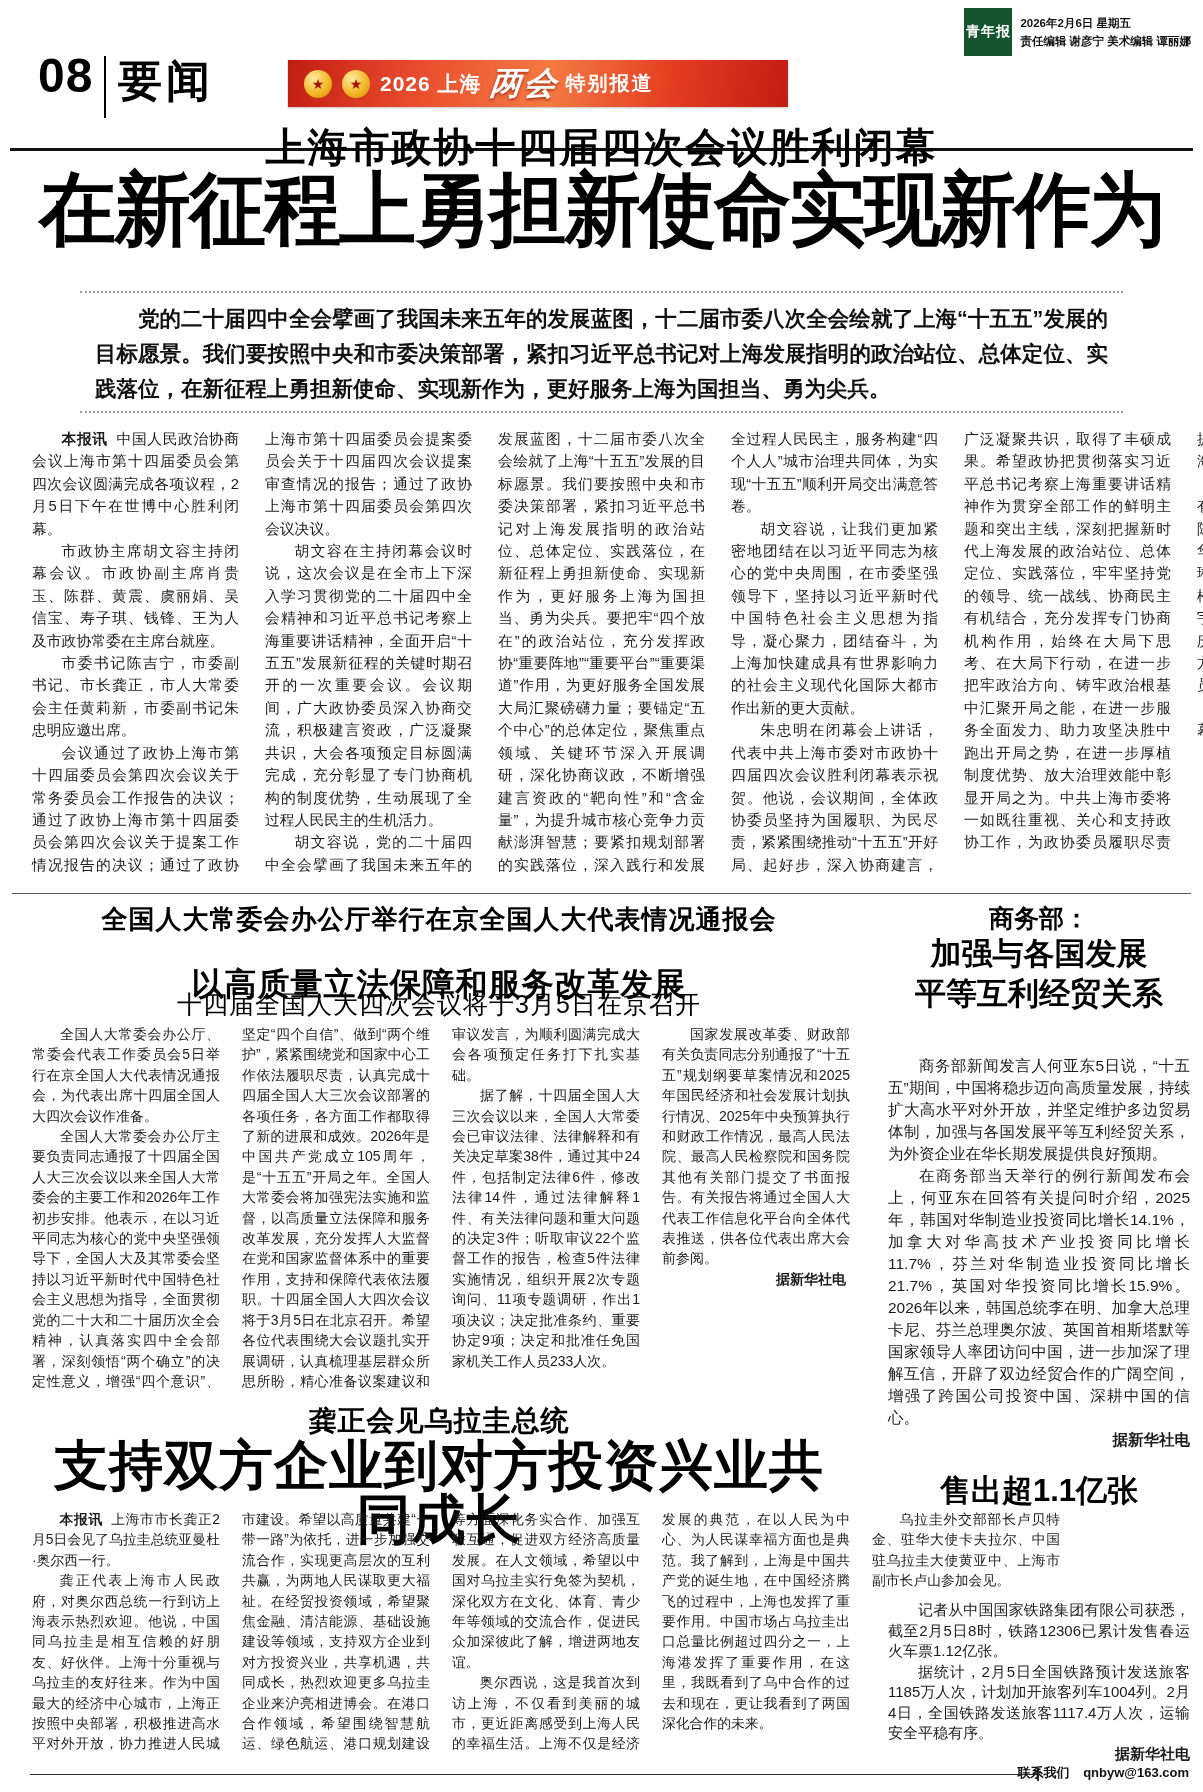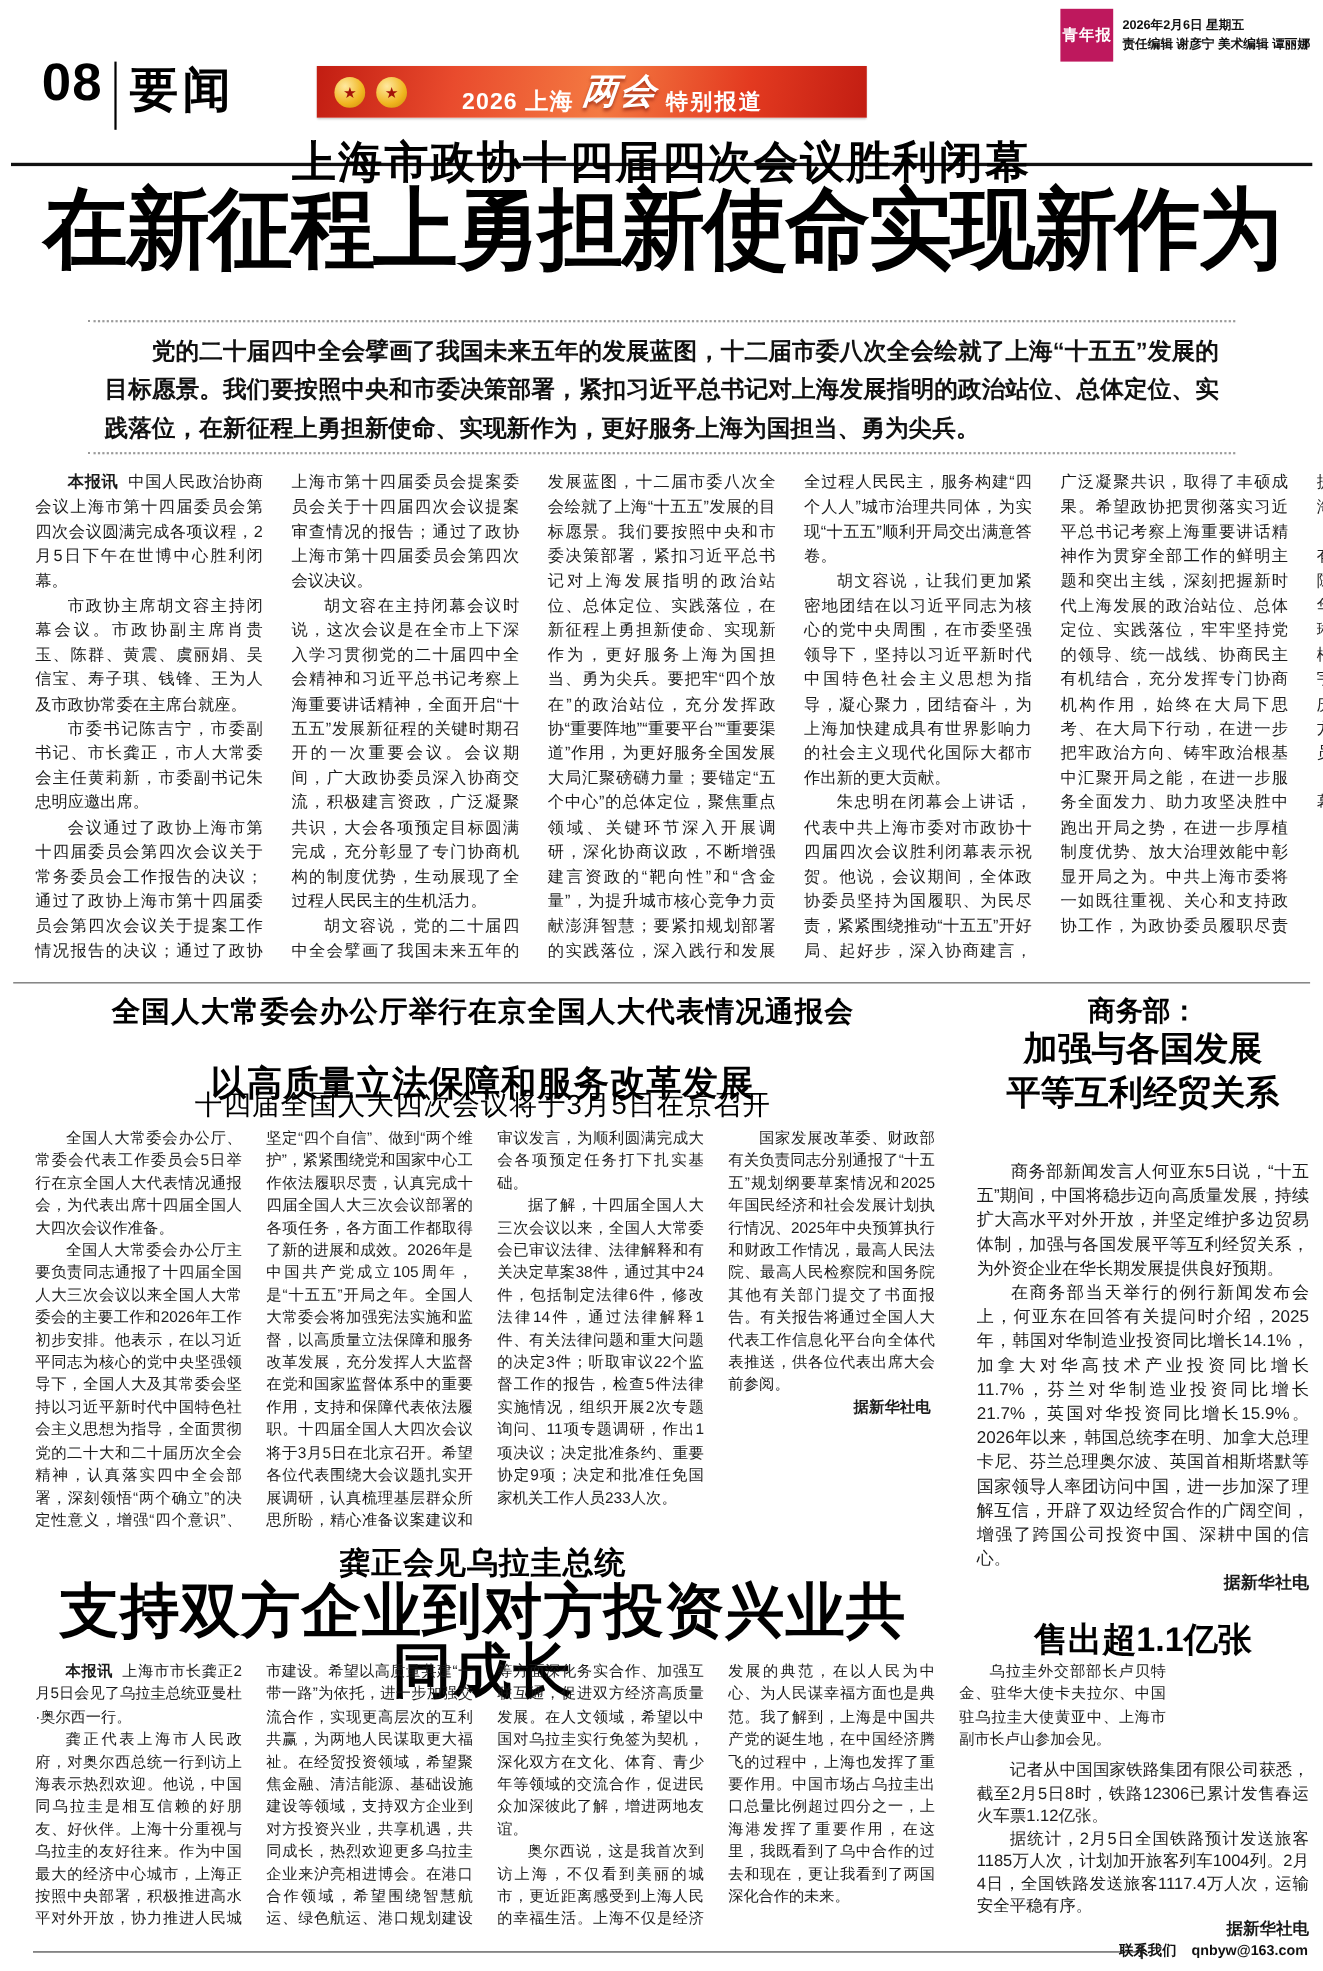--- a/index.html
+++ b/index.html
@@ -3,32 +3,32 @@
 <meta charset="utf-8">
 <style>
   html,body{margin:0;padding:0;background:#e8e8e8;}
   .page{position:relative;width:1203px;height:1792px;background:#fff;margin:0 auto;
         font-family:"Liberation Sans",sans-serif;color:#1c1c1c;overflow:hidden;}
   
   .pagenum{position:absolute;left:38px;top:48px;font-size:48px;font-weight:700;letter-spacing:1px;color:#000;}
   .head-vbar{position:absolute;left:104px;top:56px;width:2px;height:62px;background:#000;}
   .section-name{position:absolute;left:118px;top:52px;font-size:44px;font-weight:700;letter-spacing:4px;color:#000;}
   .brand{position:absolute;right:12px;top:8px;display:flex;align-items:flex-start;gap:8px;}
-  .logo{width:48px;height:48px;background:#be185d;color:#fff;font-weight:700;font-size:14px;
+  .logo{width:48px;height:48px;background:#14532d;color:#fff;font-weight:700;font-size:14px;
         display:flex;align-items:center;justify-content:center;letter-spacing:1px;line-height:1.1;text-align:center;}
   .pubinfo{font-size:11.5px;font-weight:700;color:#111;line-height:1.6;padding-top:6px;white-space:nowrap;}
   .header-rule{position:absolute;left:10px;right:10px;top:148px;height:3px;background:#111;}
   
   .banner{position:absolute;left:288px;top:60px;width:500px;height:47px;
           background:linear-gradient(100deg,#c21d12 0%,#e94b2d 25%,#f47a42 52%,#e33a20 78%,#c21d12 100%);
           display:flex;align-items:center;gap:10px;padding-left:16px;box-sizing:border-box;box-shadow:0 1px 2px rgba(0,0,0,.25);}
   .emblem{width:28px;height:28px;border-radius:50%;flex:0 0 auto;
           background:radial-gradient(circle at 35% 30%,#ffe9a0,#f0b51f 60%,#c8890a);
           display:flex;align-items:center;justify-content:center;color:#a31208;font-size:14px;}
-  .banner-text{display:flex;align-items:flex-end;gap:8px;color:#fff;white-space:nowrap;margin-left:40px;}
+  .banner-text{display:flex;align-items:center;gap:8px;color:#fff;white-space:nowrap;}
   .bt-prefix{font-size:21px;font-weight:700;letter-spacing:1px;}
   .bt-event{font-size:32px;font-weight:900;font-style:italic;transform:skewX(-6deg);
             text-shadow:0 2px 3px rgba(110,10,0,.55);letter-spacing:2px;}
   .bt-label{font-size:20px;font-weight:700;letter-spacing:2px;}
   
   .a1-kicker{position:absolute;left:0;width:1203px;top:120px;text-align:center;
              font-size:40px;font-weight:600;letter-spacing:2px;color:#000;}
   .a1-title{position:absolute;left:6px;width:1191px;top:164px;text-align:center;
             font-size:77px;font-weight:900;letter-spacing:-2px;color:#000;line-height:86px;
             transform:scaleY(1.04);transform-origin:top;}

